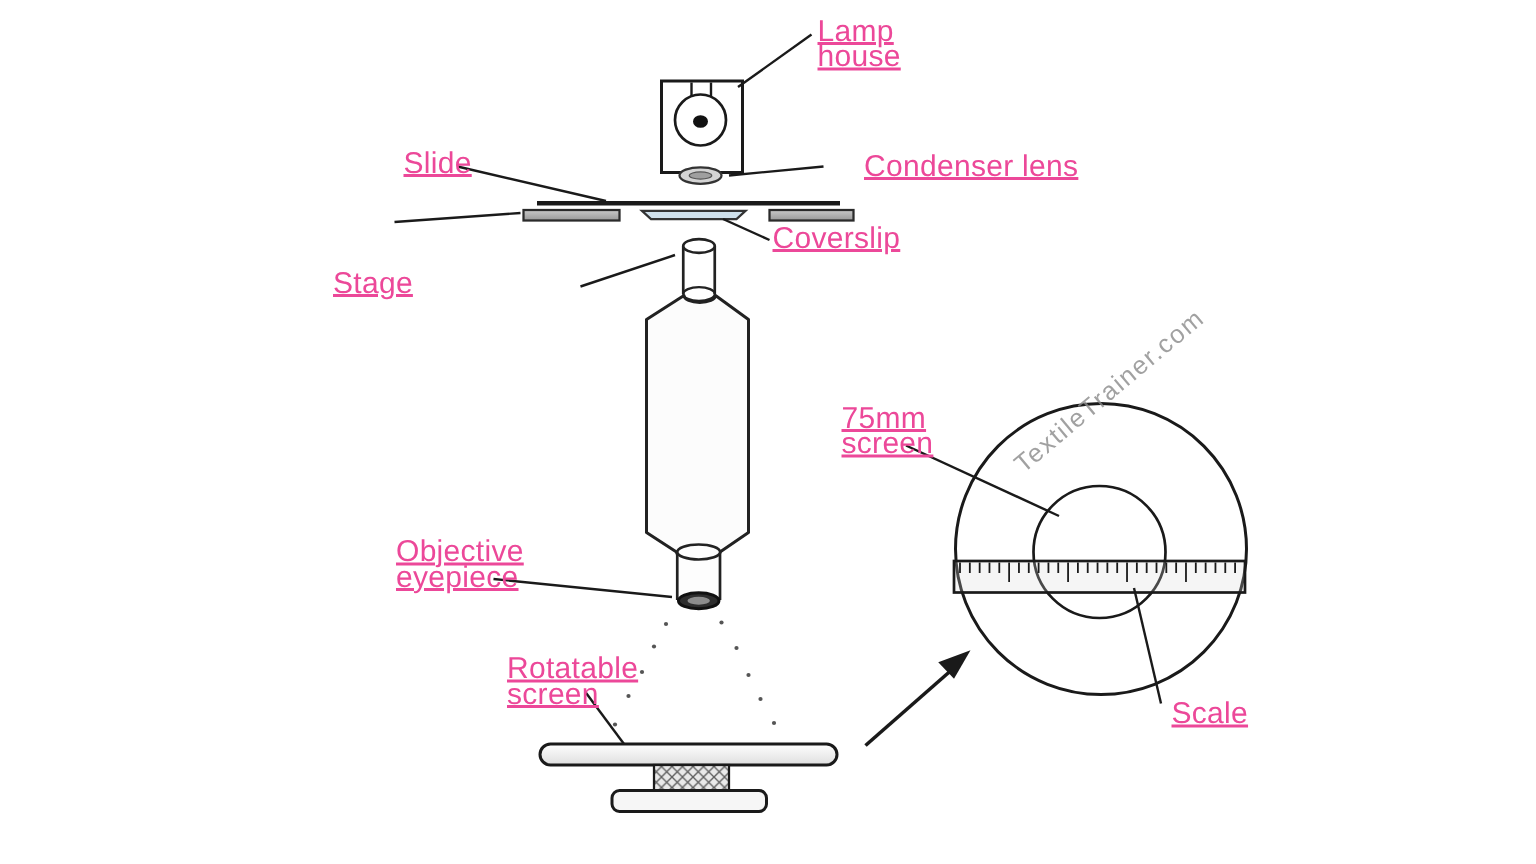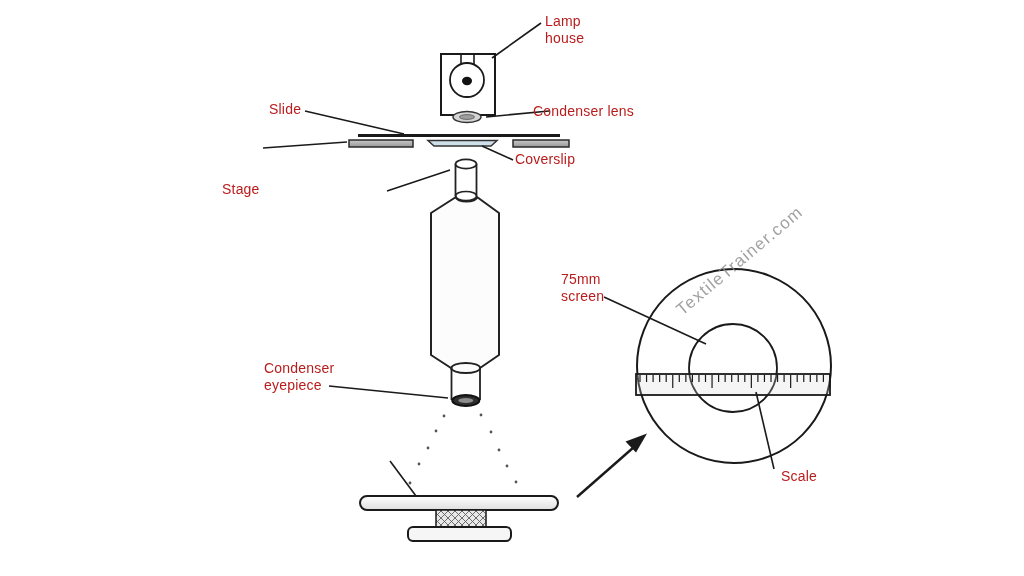--- a/index.html
+++ b/index.html
@@ -6,26 +6,27 @@
   #canvas{
     position:relative;
     width:1024px;height:576px;
     background:#ffffff;
     overflow:hidden;
     font-family:"Liberation Sans", sans-serif;
   }
   #diagram-svg{position:absolute;left:0;top:0;}
   .lbl{
     position:absolute;
-    font-size:14px;
+    font-size:20px;
     line-height:17px;
     font-weight:500;
-    color:#b91c1c;
+    color:#ec4899;
     letter-spacing:.2px;
     white-space:normal;
+    text-decoration:underline;
   }
   .nowrap{white-space:nowrap;}
   #watermark{
     position:absolute;
     left:740px;top:261px;
     transform:translate(-50%,-50%) rotate(-40deg);
     font-size:17px;
     letter-spacing:1.2px;
     color:#8a8a8a;
     opacity:.8;
@@ -167,23 +168,24 @@
       <line x1="756" y1="392" x2="774" y2="469"></line>
     </g>
 
     <g>
       <line x1="577" y1="497" x2="634" y2="447" stroke="#1a1a1a" stroke-width="2.4"></line>
       <polygon points="647,433.5 636,452.5 625.5,441.5" fill="#1a1a1a"></polygon>
     </g>
   </svg>
 
   <div class="lbl" style="left:545px;top:13px;width:52px;">Lamp house</div>
-  <div class="lbl nowrap" style="left:533px;top:103px;">Condenser lens</div>
+  <div class="lbl nowrap" style="left:576px;top:103px;">Condenser lens</div>
   <div class="lbl nowrap" style="left:269px;top:101px;">Slide</div>
   <div class="lbl nowrap" style="left:222px;top:139px;margin-top:42px;">Stage</div>
   <div class="lbl nowrap" style="left:515px;top:151px;">Coverslip</div>
-  <div class="lbl" style="left:264px;top:360px;width:86px;">Condenser eyepiece</div>
+  <div class="lbl" style="left:264px;top:360px;width:86px;">Objective eyepiece</div>
+  <div class="lbl" style="left:338px;top:438px;width:80px;">Rotatable screen</div>
   <div class="lbl" style="left:561px;top:271px;width:56px;">75mm screen</div>
   <div class="lbl nowrap" style="left:757px;top:468px;margin-left:24px;">Scale</div>
 
   <div id="watermark">TextileTrainer.com</div>
 
 </div>
 
 </body></html>

